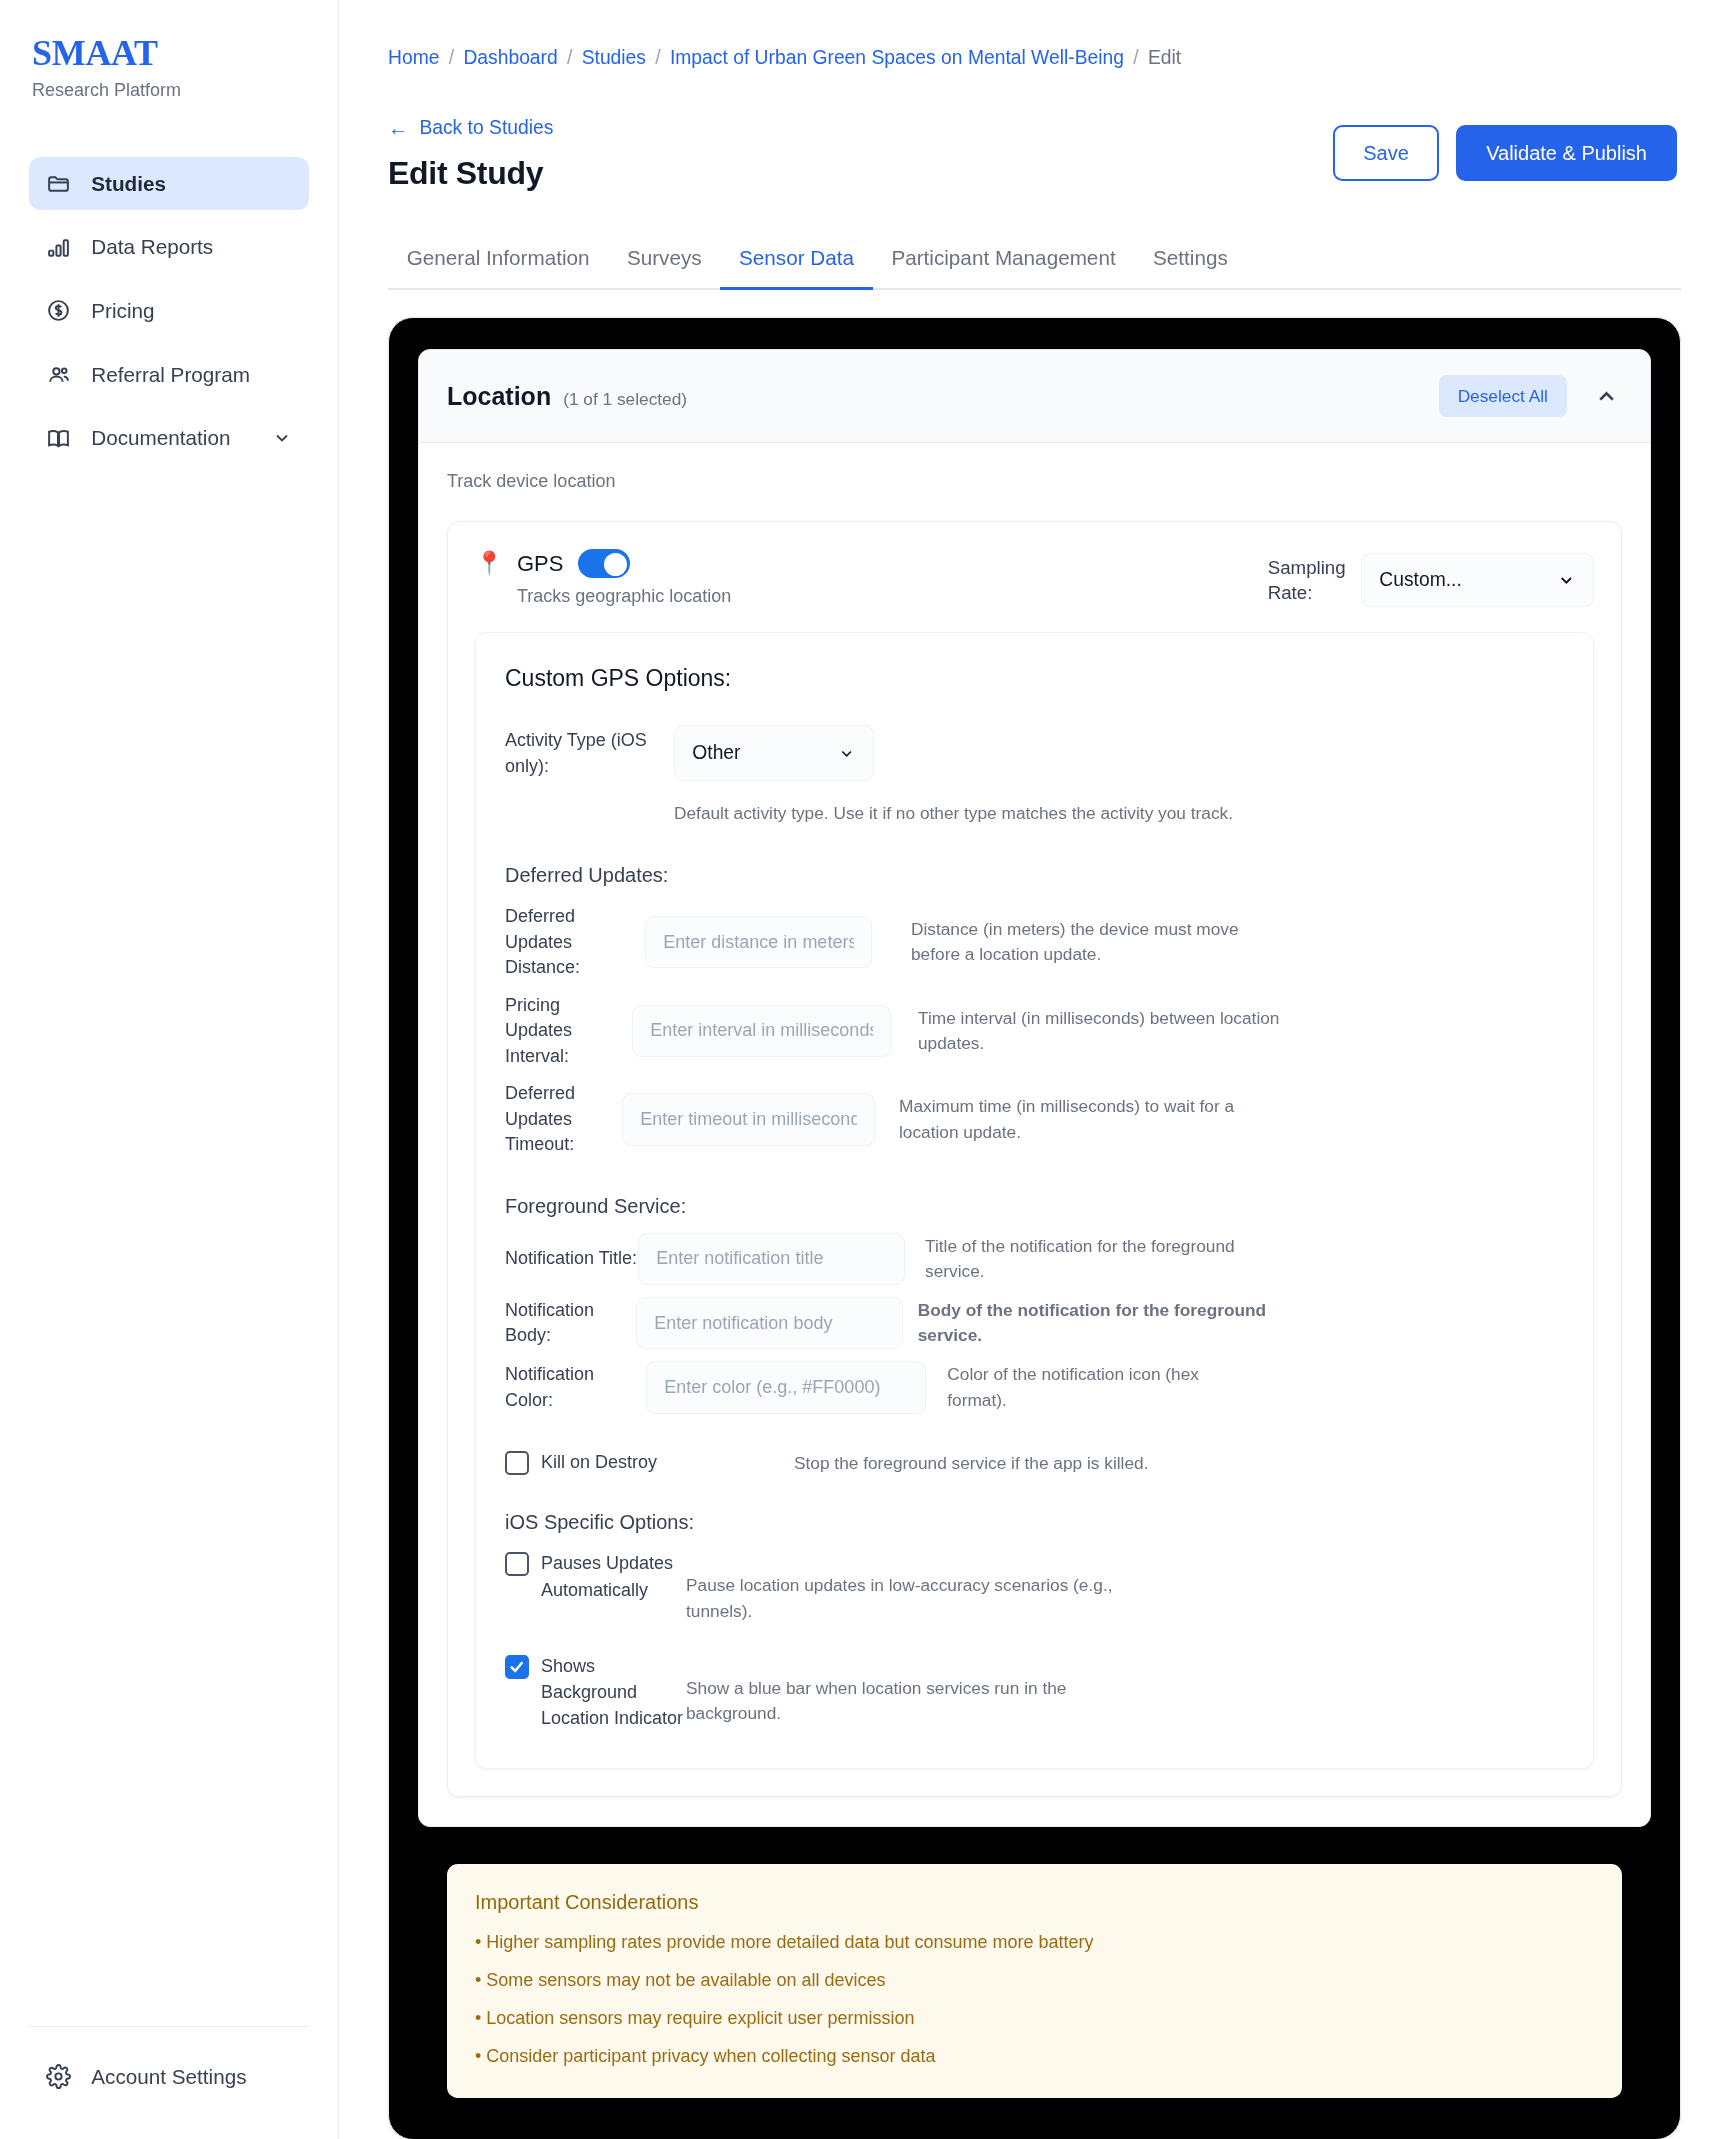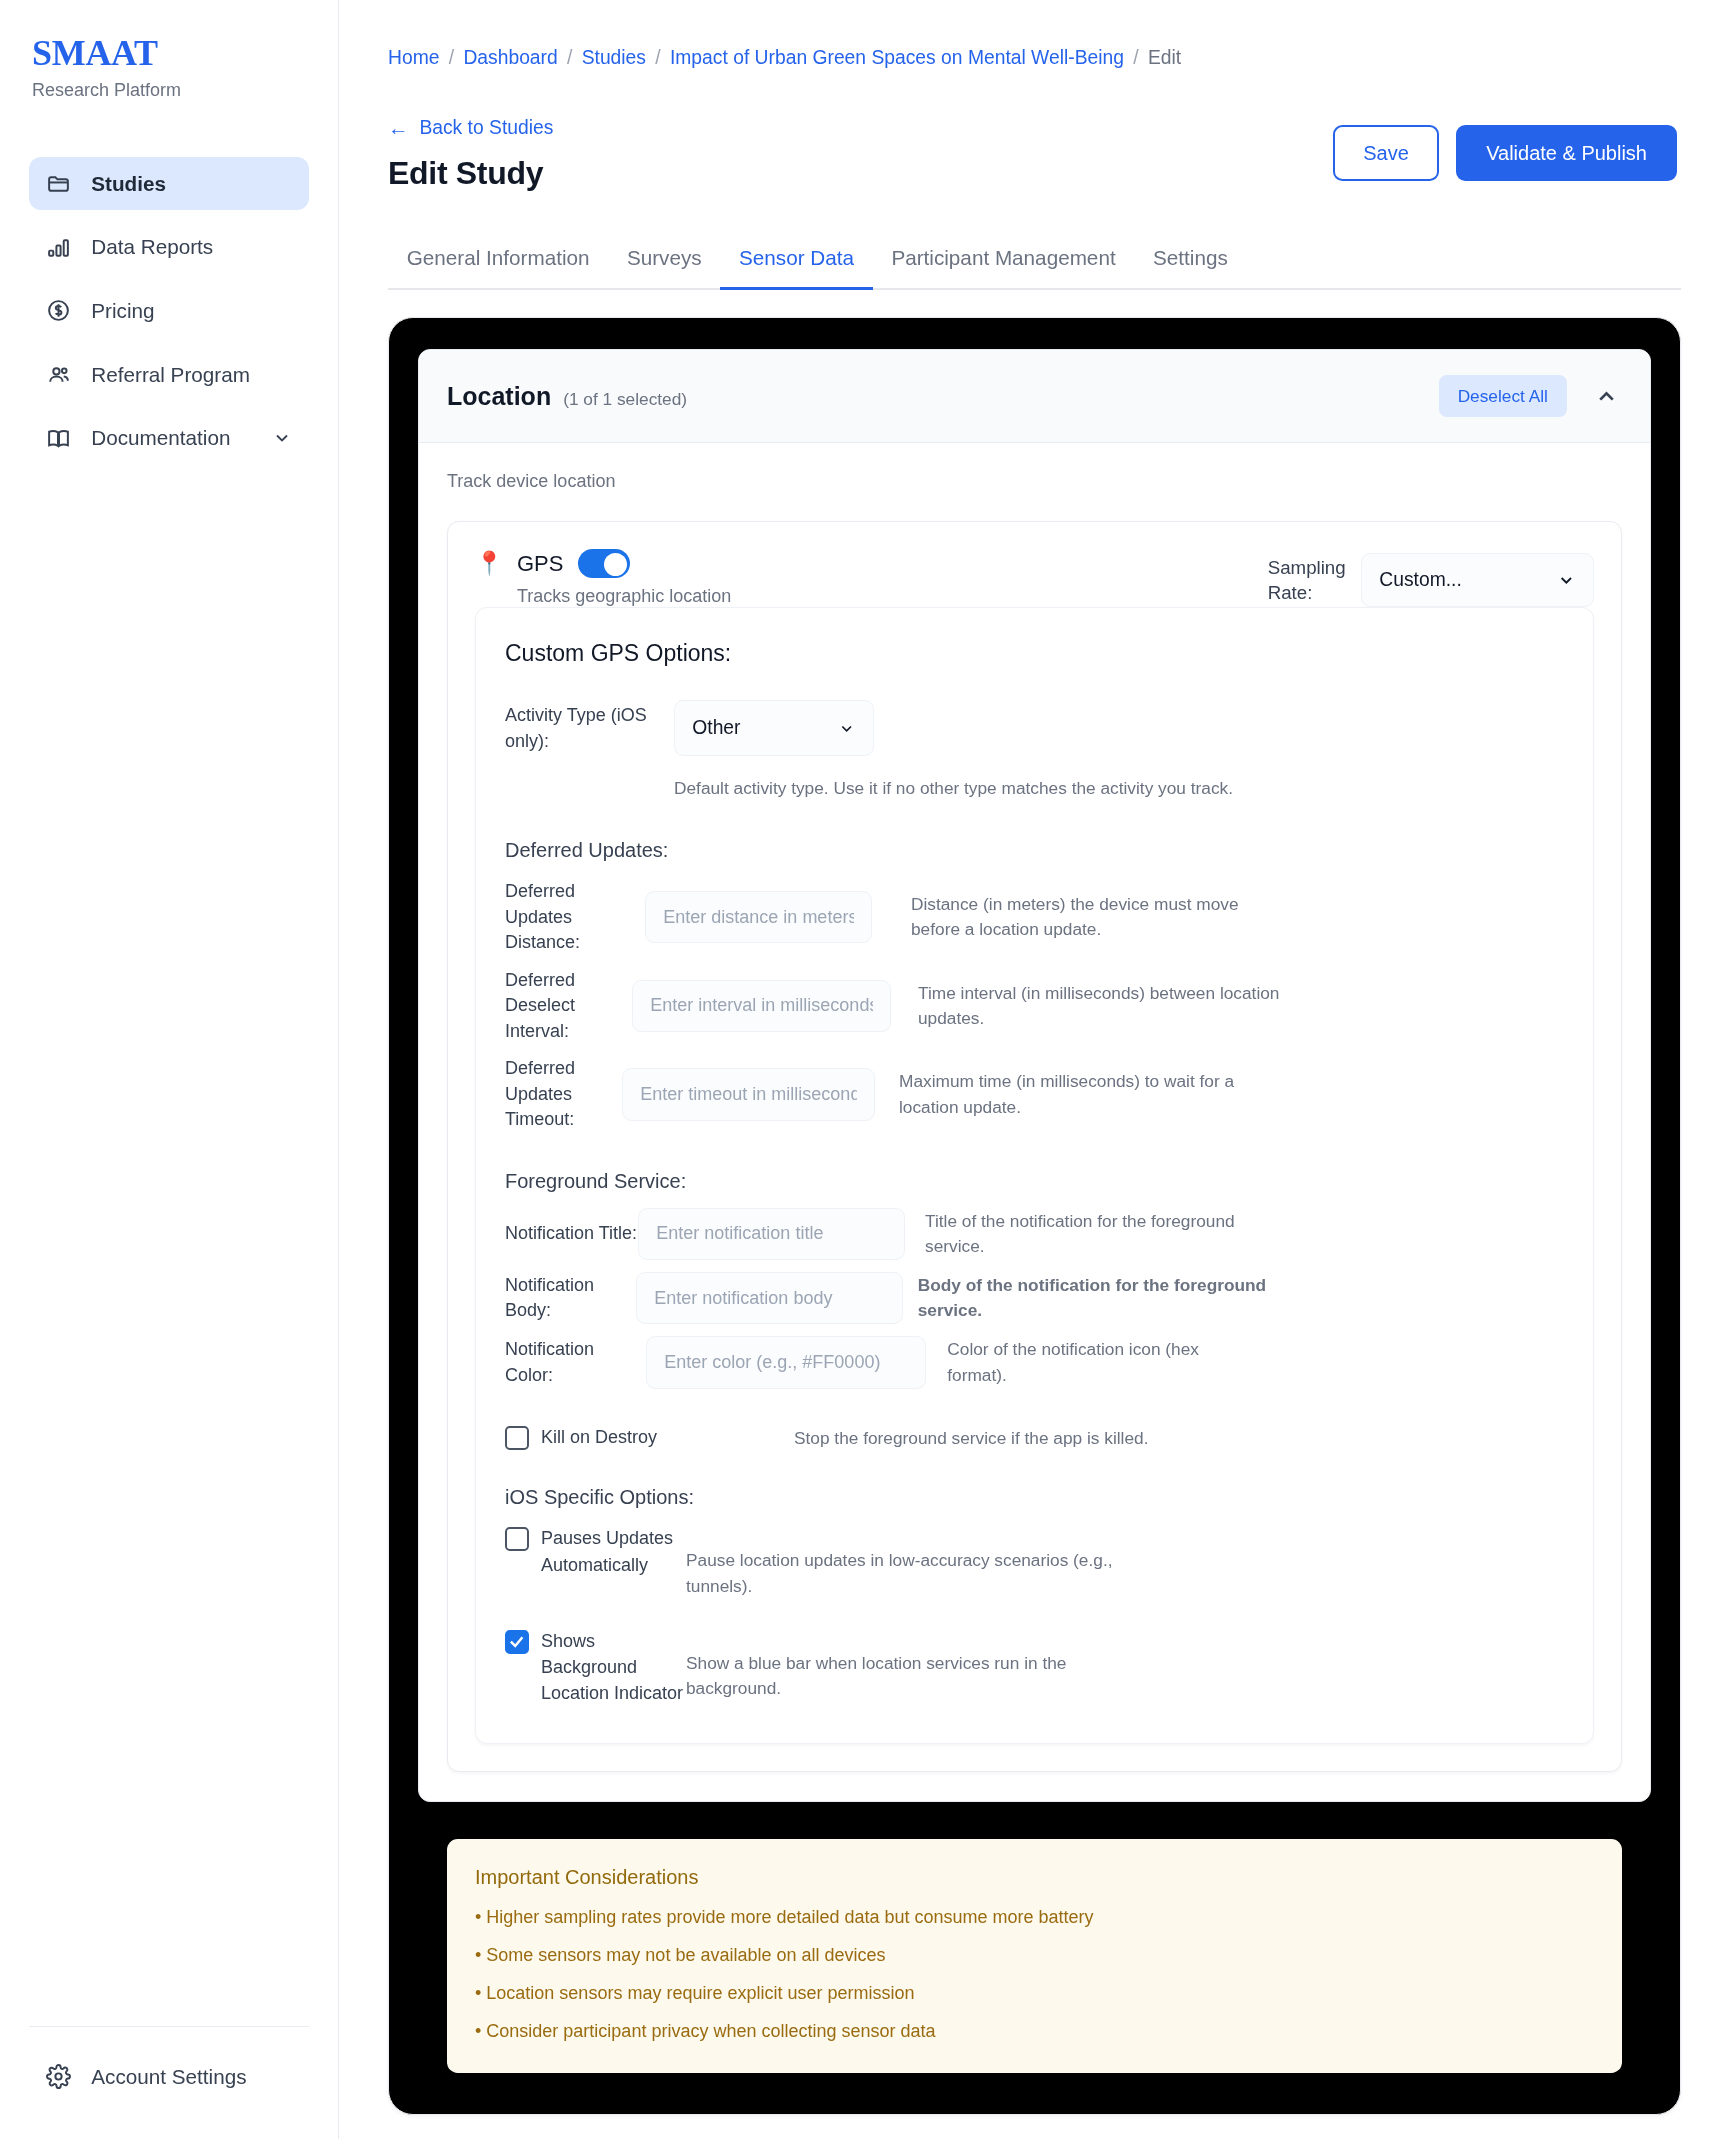--- a/index.html
+++ b/index.html
@@ -186,20 +186,21 @@
   .select-box {
     width: 233px; background: #fbfcfd; border: 1.3px solid #eef1f5; border-radius: 9.3px;
     padding: 14.7px 17.3px; display: flex; align-items: center; justify-content: space-between;
     cursor: pointer;
   }
   .select-box .val { font-size: 19.3px; color: #111827; }
   .select-box .cv svg { width: 18.7px; height: 18.7px; stroke: #111827; stroke-width: 2.4; fill: none; display: block; }
 
   
   .custom-card {
+    margin-top: 25px;
     border: 1.3px solid #eef1f5;
     border-radius: 12px;
     background: #ffffff;
     padding: 32px 29px 37px 29px;
     box-shadow: 0 1.3px 3.3px rgba(16,24,40,0.04);
   }
   .custom-title { font-size: 23px; color: #111827; margin-bottom: 33px; }
   .subhead { font-size: 20px; color: #374151; margin: 0 0 17.3px 0; }
   .field-label { font-size: 18px; color: #374151; line-height: 1.45; }
   .inp {
@@ -434,21 +435,21 @@
 
               <div class="subhead" style="margin-top:40px;">Deferred Updates:</div>
 
               <div class="grid-row" style="margin-bottom:12px;">
                 <span class="gr-label" style="width:140px;flex:0 0 140px;">Deferred Updates Distance:</span>
                 <input class="inp" style="width: 227px; margin-right: 39px;" placeholder="Enter distance in meters (min: 0)">
                 <span class="gr-hint" style="width:347px;">Distance (in meters) the device must move before a location update.</span>
               </div>
 
               <div class="grid-row" style="margin-bottom:12px;">
-                <span class="gr-label" style="width:127px;flex:0 0 127px;">Deferred Deselect Interval:</span>
+                <span class="gr-label" style="width:127px;flex:0 0 127px;">Pricing Updates Interval:</span>
                 <input class="inp" style="width: 259px; margin-right: 27px;" placeholder="Enter interval in milliseconds (min: 0)">
                 <span class="gr-hint" style="width:400px;">Time interval (in milliseconds) between location updates.</span>
               </div>
 
               <div class="grid-row" style="margin-bottom:0;">
                 <span class="gr-label" style="width:117px;flex:0 0 117px;">Deferred Updates Timeout:</span>
                 <input class="inp" style="width: 253px; margin-right: 24px;" placeholder="Enter timeout in milliseconds (min: 0)">
                 <span class="gr-hint" style="width:373px;">Maximum time (in milliseconds) to wait for a location update.</span>
               </div>
 

